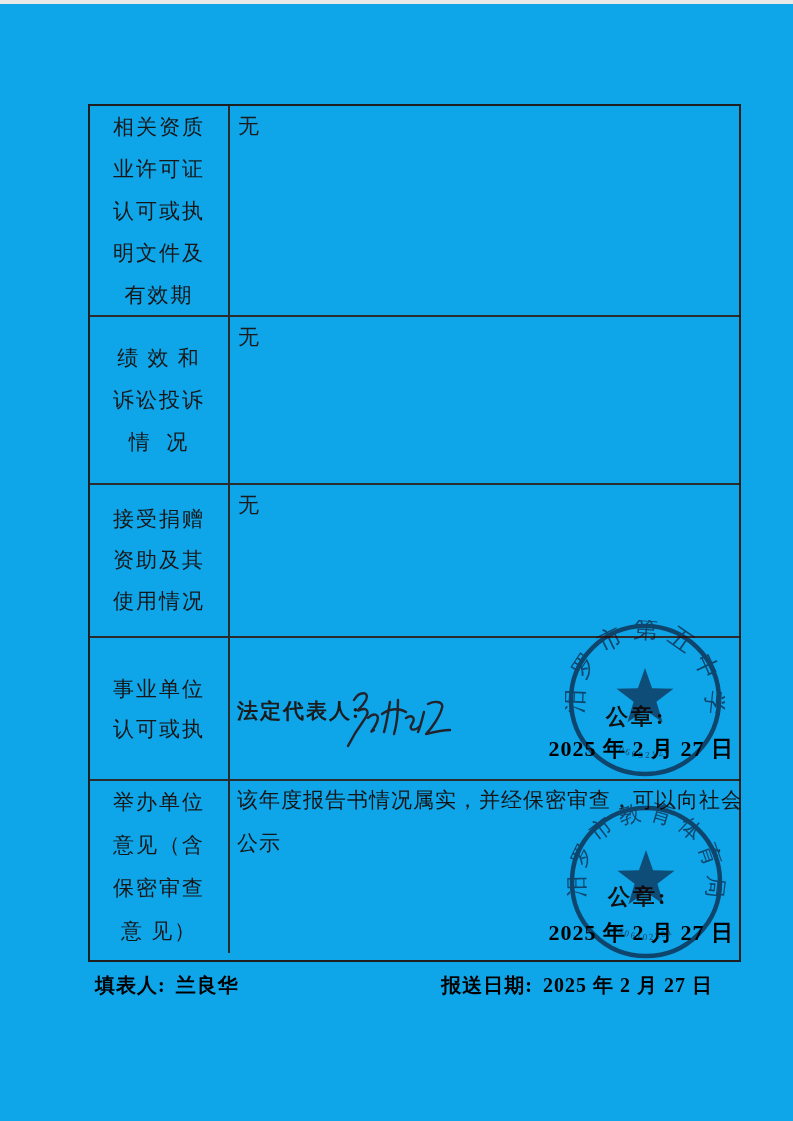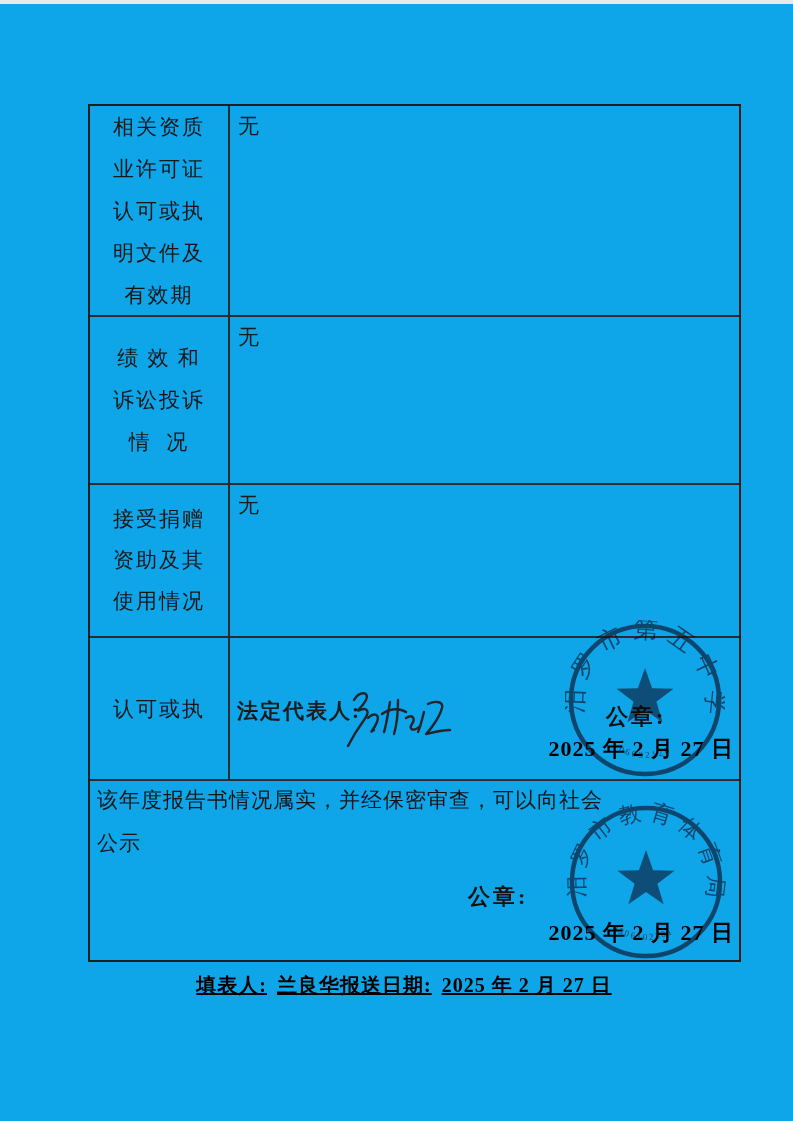--- a/index.html
+++ b/index.html
@@ -35,22 +35,22 @@
   .plain{position:absolute;top:6px;left:8px;letter-spacing:1px;}
   .statement{position:absolute;left:7px;letter-spacing:2.5px;white-space:nowrap;color:#141414;}
   .seal-label{position:absolute;letter-spacing:3px;font-weight:600;color:#111;}
   .date-line{position:absolute;right:5px;font-weight:bold;font-size:21px;letter-spacing:1px;color:#000;white-space:nowrap;}
   .legal-rep{position:absolute;left:7px;letter-spacing:2px;white-space:nowrap;font-weight:bold;}
   .stamp{position:absolute;width:160px;height:160px;mix-blend-mode:multiply;opacity:.82;z-index:5;pointer-events:none;}
   .stamp text{font-family:"Liberation Serif","DejaVu Serif",serif;}
   .signature{position:absolute;left:344px;top:680px;z-index:2;}
   .footer-line{
     position:absolute;left:95px;top:968px;width:618px;
-    display:flex;justify-content:center;
-    font-weight:bold;font-size:20px;color:#000;text-decoration:underline;
+    display:flex;justify-content:space-between;
+    font-weight:bold;font-size:20px;color:#000;
   }
   .footer-group{display:flex;gap:10px;white-space:nowrap;letter-spacing:1px;}
 </style>
 </head>
 <body>
 
 <div class="page">
 
   <div class="report-table">
 
@@ -84,30 +84,37 @@
         <div class="lline">资助及其</div>
         <div class="lline">使用情况</div>
       </div>
       <div class="ccell">
         <div class="plain">无</div>
       </div>
     </div>
 
     <div class="trow" style="height:143px">
       <div class="lcell" style="line-height:40px">
+        <div class="lline">事业单位</div>
         <div class="lline">认可或执</div>
       </div>
       <div class="ccell">
         <div class="legal-rep" style="top:59px">法定代表人:</div>
         <div class="seal-label" style="left:376px;top:64px;font-size:22px">公章:</div>
         <div class="date-line" style="top:96px;font-size:22px">2025 年 2 月 27 日</div>
       </div>
     </div>
 
     <div class="trow" style="height:172px">
+      <div class="lcell" style="line-height:43px">
+        <div class="lline">举办单位</div>
+        <div class="lline">意见（含</div>
+        <div class="lline">保密审查</div>
+        <div class="lline">意 见）</div>
+      </div>
       <div class="ccell">
         <div class="statement" style="top:5px;letter-spacing:1px">该年度报告书情况属实，并经保密审查，可以向社会</div>
         <div class="statement" style="top:48px;letter-spacing:1px">公示</div>
         <div class="seal-label" style="left:378px;top:101px;font-size:22px">公章:</div>
         <div class="date-line" style="top:137px;font-size:22px">2025 年 2 月 27 日</div>
       </div>
     </div>
 
   </div>
 

